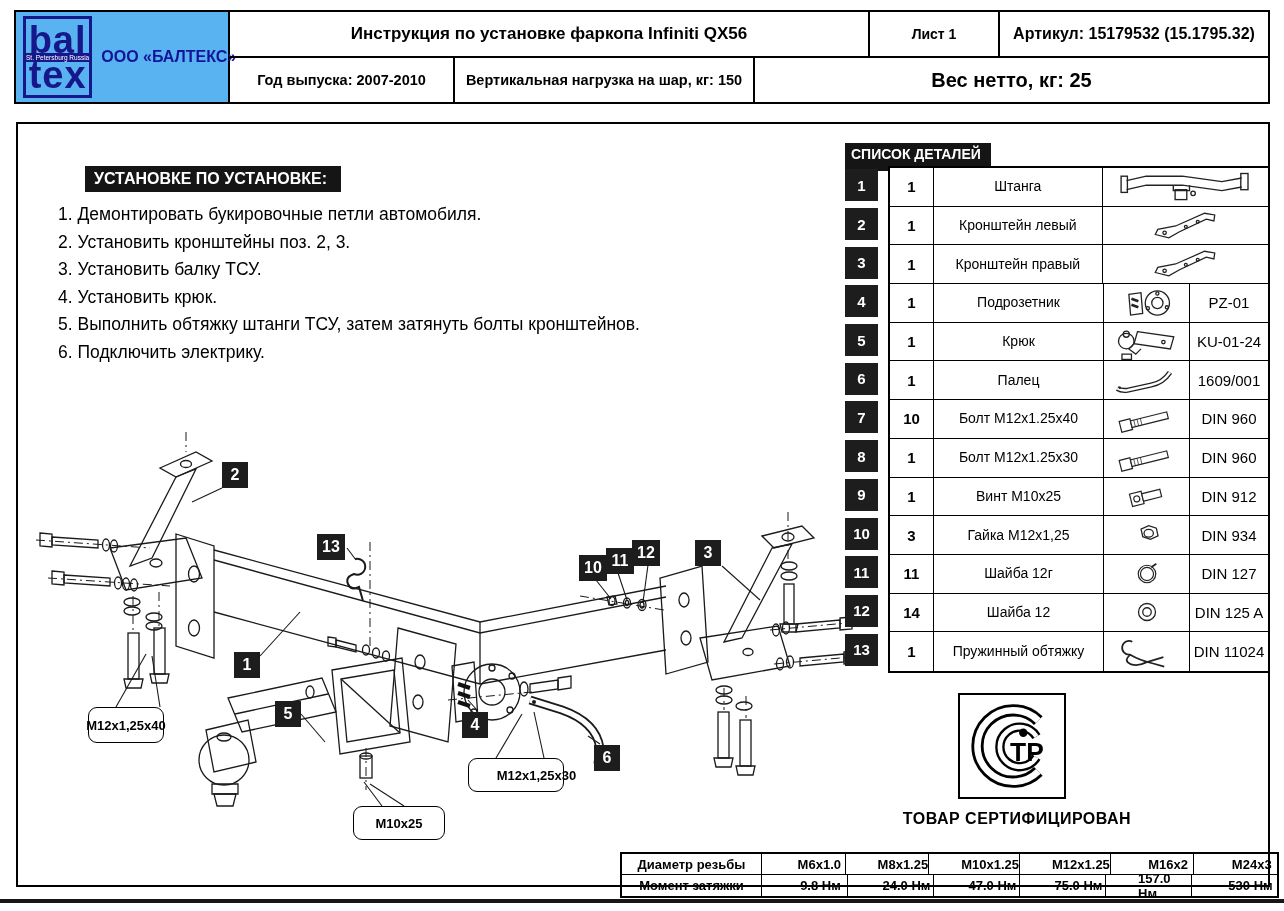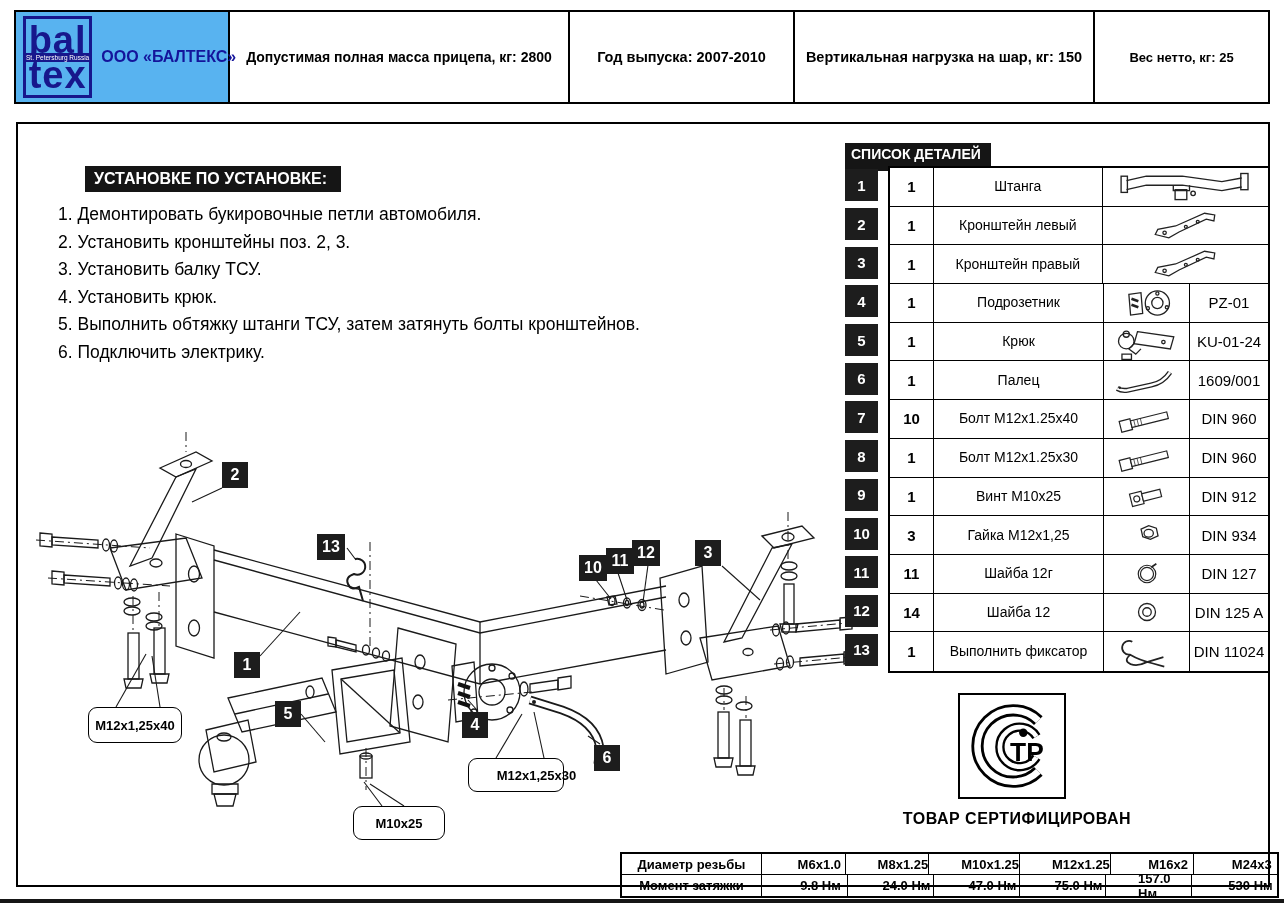--- a/index.html
+++ b/index.html
@@ -18,21 +18,21 @@
   .hdr-row{flex:1;display:flex;align-items:stretch;}
   .hdr-row.top{border-bottom:2px solid #000;}
   .hcell{display:flex;align-items:center;justify-content:center;font-weight:bold;box-sizing:border-box;text-align:center;}
   .hcell.br{border-right:2px solid #000;}
   .c-title{width:640px;font-size:17px;}
   .c-sheet{width:130px;font-size:14px;}
   .c-art{flex:1;font-size:16px;}
   .c-mass{width:340px;font-size:14px;}
   .c-year{width:225px;font-size:14.5px;}
   .c-load{width:300px;font-size:14.5px;}
-  .c-net{flex:1;font-size:13px;}
+  .c-net{flex:1;font-size:20px;}
   
   .mainbox{left:16px;top:122px;width:1254px;height:765px;border:2px solid #000;}
   .botline{left:0;top:899px;width:1284px;height:4px;background:#161616;}
   
   .insttitle{left:85px;top:166px;background:#151515;color:#fff;font-weight:bold;font-size:16px;padding:4px 14px 4px 9px;white-space:nowrap;}
   .steps{left:58px;top:201px;width:640px;font-size:17.5px;line-height:27.5px;}
   
   svg.draw{position:absolute;left:0;top:0;width:1284px;height:911px;pointer-events:none;}
   .callout{position:absolute;background:#1d1d1d;color:#fff;font-weight:bold;font-size:16px;
            width:26px;height:26px;display:flex;align-items:center;justify-content:center;box-sizing:border-box;}
@@ -76,22 +76,26 @@
   <div class="abs hdr">
     <div class="hdr-left">
       <div class="logo">
         <div class="logo-word">bal</div>
         <div class="logo-band">St. Petersburg Russia</div>
         <div class="logo-word">tex</div>
       </div>
       <div class="company">ООО «БАЛТЕКС»</div>
     </div>
     <div class="hdr-right">
+      <div class="hdr-row top">
+        <div class="hcell br c-title">Инструкция по установке фаркопа Infiniti QX56</div>
+        <div class="hcell br c-sheet">Лист 1</div>
+        <div class="hcell c-art">Артикул: 15179532  (15.1795.32)</div>
+      </div>
       <div class="hdr-row">
-        <div class="hcell br c-mass">Допустимая полная масса прицепа, кг: 2800</div>
         <div class="hcell br c-year">Год выпуска: 2007-2010</div>
         <div class="hcell br c-load">Вертикальная нагрузка на шар, кг: 150</div>
         <div class="hcell c-net">Вес нетто, кг: 25</div>
       </div>
     </div>
   </div>
 
   <div class="abs mainbox"></div>
   <div class="abs botline"></div>
 
@@ -257,21 +261,21 @@
   <div class="callout abs" style="left:222px;top:462px;">2</div>
   <div class="callout abs" style="left:695px;top:540px;">3</div>
   <div class="callout abs" style="left:462px;top:712px;">4</div>
   <div class="callout abs" style="left:275px;top:701px;">5</div>
   <div class="callout abs" style="left:594px;top:745px;">6</div>
   <div class="callout w2 abs" style="left:579px;top:555px;">10</div>
   <div class="callout w2 abs" style="left:606px;top:548px;">11</div>
   <div class="callout w2 abs" style="left:632px;top:540px;">12</div>
   <div class="callout w2 abs" style="left:317px;top:534px;">13</div>
 
-  <div class="sizelabel abs" style="left:88px;top:707px;width:94px;height:36px;">M12x1,25x40</div>
+  <div class="sizelabel abs" style="left:88px;top:707px;width:76px;height:36px;">M12x1,25x40</div>
   <div class="sizelabel abs" style="left:353px;top:806px;width:92px;height:34px;">M10x25</div>
   <div class="sizelabel abs" style="left:468px;top:758px;width:96px;height:34px;padding-left:41px;">M12x1,25x30</div>
 
   <div class="abs pl-title">СПИСОК ДЕТАЛЕЙ</div>
   <div class="abs pl-pos-col" id="pl-pos-col">
       <div class="pl-pos">
         <div class="pl-posbox">1</div>
       </div>
       <div class="pl-pos">
         <div class="pl-posbox">2</div>
@@ -482,21 +486,21 @@
             <g fill="#fff" stroke="#222" stroke-width="1.5">
               <circle cx="45" cy="20" r="10"></circle>
               <circle cx="45" cy="20" r="5"></circle>
             </g>
           </svg>
         </div>
         <div class="pl-cell pl-code">DIN 125 A</div>
       </div>
       <div class="pl-row">
         <div class="pl-cell pl-qty">1</div>
-        <div class="pl-cell pl-name">Выполнить фиксатор</div>
+        <div class="pl-cell pl-name">Пружинный обтяжку</div>
         <div class="pl-cell pl-img">
           <svg viewBox="0 0 90 44" width="80" height="38">
             <g fill="none" stroke="#222" stroke-width="2">
               <path d="M28 10 a8 8 0 1 0 -3 15 q12 7 26 10 l14 4"></path>
               <path d="M26 25 q-9 7 0 11 q8 3 18 -2 l20 -6"></path>
             </g>
           </svg>
         </div>
         <div class="pl-cell pl-code">DIN 11024</div>
       </div>

